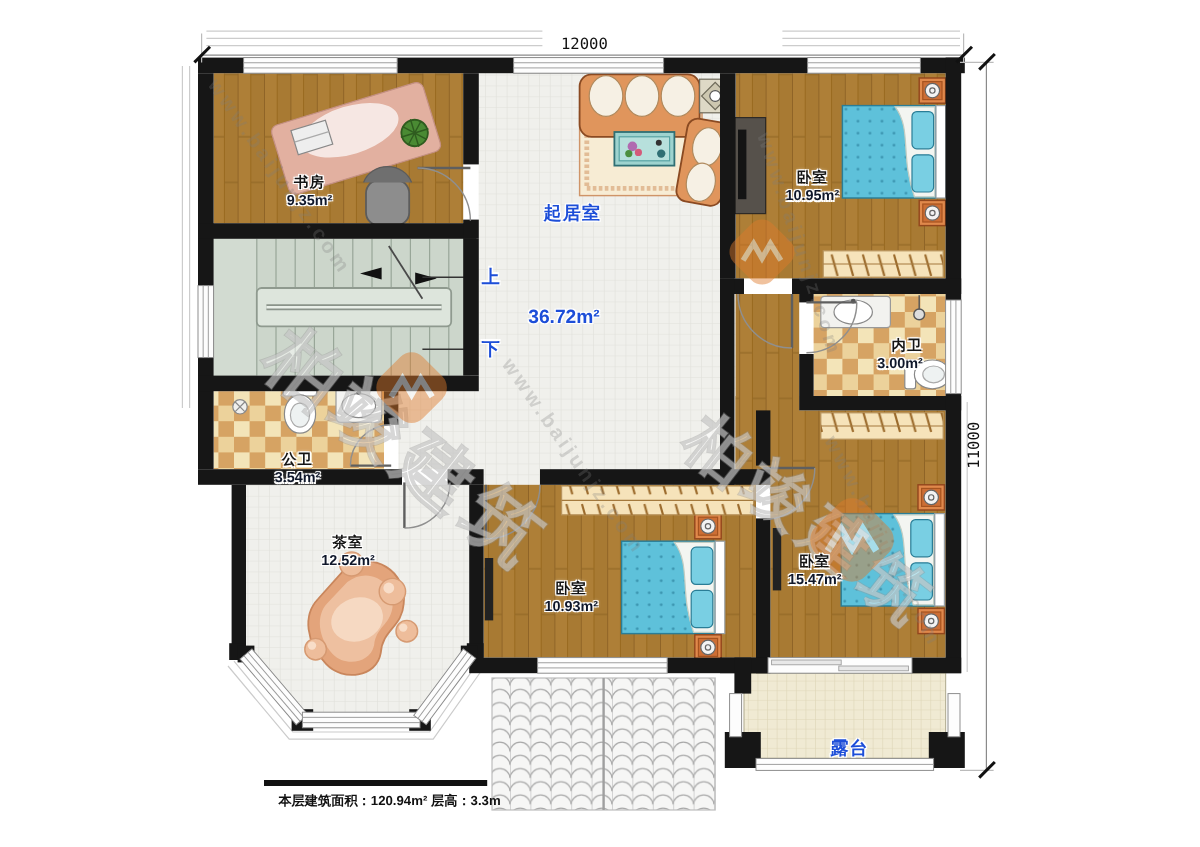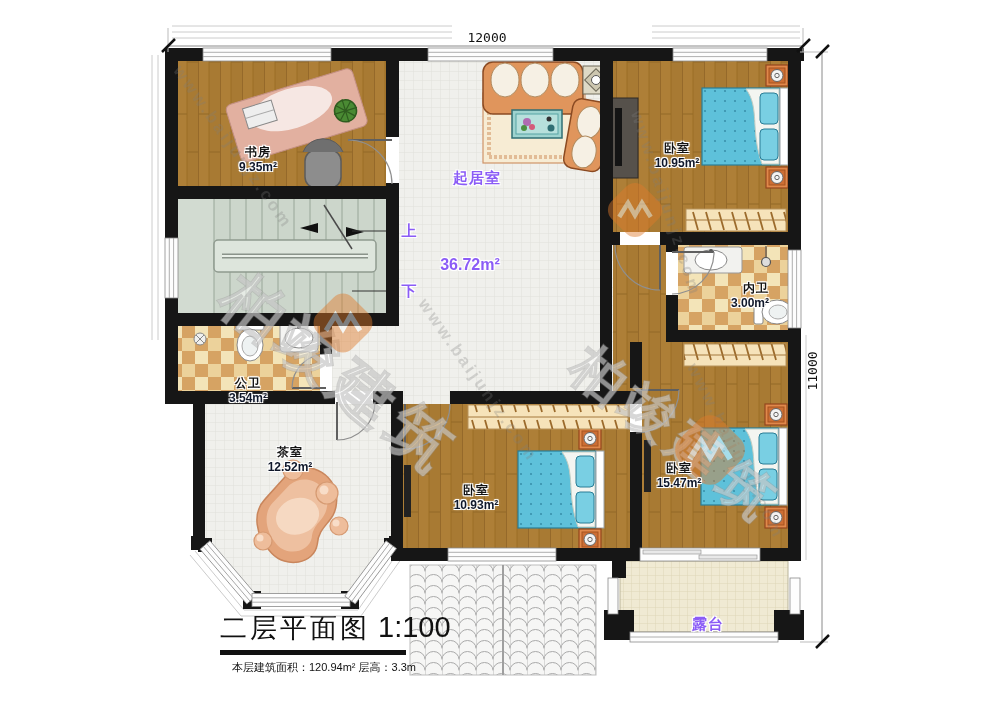--- a/index.html
+++ b/index.html
@@ -1,37 +1,37 @@
 <!DOCTYPE html>
 <html><head>
 <meta charset="utf-8">
 <style>
   html,body{margin:0;padding:0;background:#ffffff;}
   #stage{position:relative;width:1000px;height:706px;background:#ffffff;overflow:hidden;
          font-family:"Liberation Sans","DejaVu Sans",sans-serif;}
   #plan-svg{position:absolute;left:0;top:0;}
   .lbl{position:absolute;transform:translate(-50%,-50%);white-space:nowrap;text-align:center;
-       color:#8b5cf6;font-weight:bold;z-index:30;
+       color:#1d4ed8;font-weight:bold;z-index:30;
        text-shadow:-1px -1px 0 #fff,1px -1px 0 #fff,-1px 1px 0 #fff,1px 1px 0 #fff,0 0 3px #fff;}
   .room-name{font-size:15px;letter-spacing:1px;}
   .room-area{font-size:16px;}
   .room-wrap{position:absolute;transform:translate(-50%,-50%);text-align:center;z-index:30;line-height:1.25;}
   .room-wrap .nm{display:block;font-size:12px;font-weight:bold;color:#141414;letter-spacing:1px;
        text-shadow:-1px -1px 0 #fff,1px -1px 0 #fff,-1px 1px 0 #fff,1px 1px 0 #fff,0 0 3px #fff;}
   .room-wrap .ar{display:block;font-size:12px;font-weight:bold;color:#0f172a;
        text-shadow:-1px -1px 0 #fff,1px -1px 0 #fff,-1px 1px 0 #fff,1px 1px 0 #fff,0 0 3px #fff;}
   .dim{position:absolute;font-size:13px;color:#111;font-weight:normal;z-index:30;
        font-family:"DejaVu Sans Mono","Liberation Mono",monospace;}
   #dim-right{transform:translate(-50%,-50%) rotate(-90deg);}
   #dim-top{transform:translate(-50%,-50%);}
   #titleblock{position:absolute;left:220px;top:610px;z-index:40;color:#111;}
   #titleblock .t1{font-size:27px;letter-spacing:3px;font-weight:500;}
   #titleblock .t2{font-size:29px;font-weight:500;margin-left:8px;}
   #title-rule{position:absolute;left:220px;top:650px;width:186px;height:5px;background:#111;z-index:40;}
-  #footnote{position:absolute;left:232px;top:660px;font-size:11px;font-weight:normal;color:#111;z-index:40;letter-spacing:0px;}
+  #footnote{position:absolute;left:232px;top:660px;font-size:11px;font-weight:bold;color:#111;z-index:40;letter-spacing:0px;}
   .wm-url{position:absolute;font-size:17px;font-weight:bold;color:rgba(125,125,125,0.28);
           letter-spacing:3px;transform-origin:left top;z-index:20;pointer-events:none;}
   .wm-brand{position:absolute;font-size:62px;font-weight:bold;color:rgba(255,255,255,0.5);
           -webkit-text-stroke:1.5px rgba(150,150,150,0.38);letter-spacing:8px;
           transform-origin:left top;z-index:20;pointer-events:none;}
   .wm-logo{position:absolute;z-index:20;opacity:0.45;pointer-events:none;}
 </style>
 </head>
 <body>
 
@@ -447,20 +447,17 @@
     <span class="ar">15.47m²</span>
   </div>
   <div class="lbl room-name" style="left:708px;top:624px;font-family:Liberation Serif, serif;">露台</div>
 
   <div class="lbl" style="left:409px;top:231px;font-size:15px;">上</div>
   <div class="lbl" style="left:409px;top:291px;font-size:15px;">下</div>
 
   <div class="dim" id="dim-top" style="left:487px;top:37px;text-align:center;">12000</div>
   <div class="dim" id="dim-right" style="left:812px;top:371px;">11000</div>
 
-  <div id="titleblock">
-    <span class="t1">二层平面图</span><span class="t2">1:100</span>
-  </div>
   <div id="title-rule"></div>
   <div id="footnote">
     <span>本层建筑面积：</span><span>120.94m²</span><span>  层高：</span><span>3.3m</span>
   </div>
 </div>
 
 </body></html>

